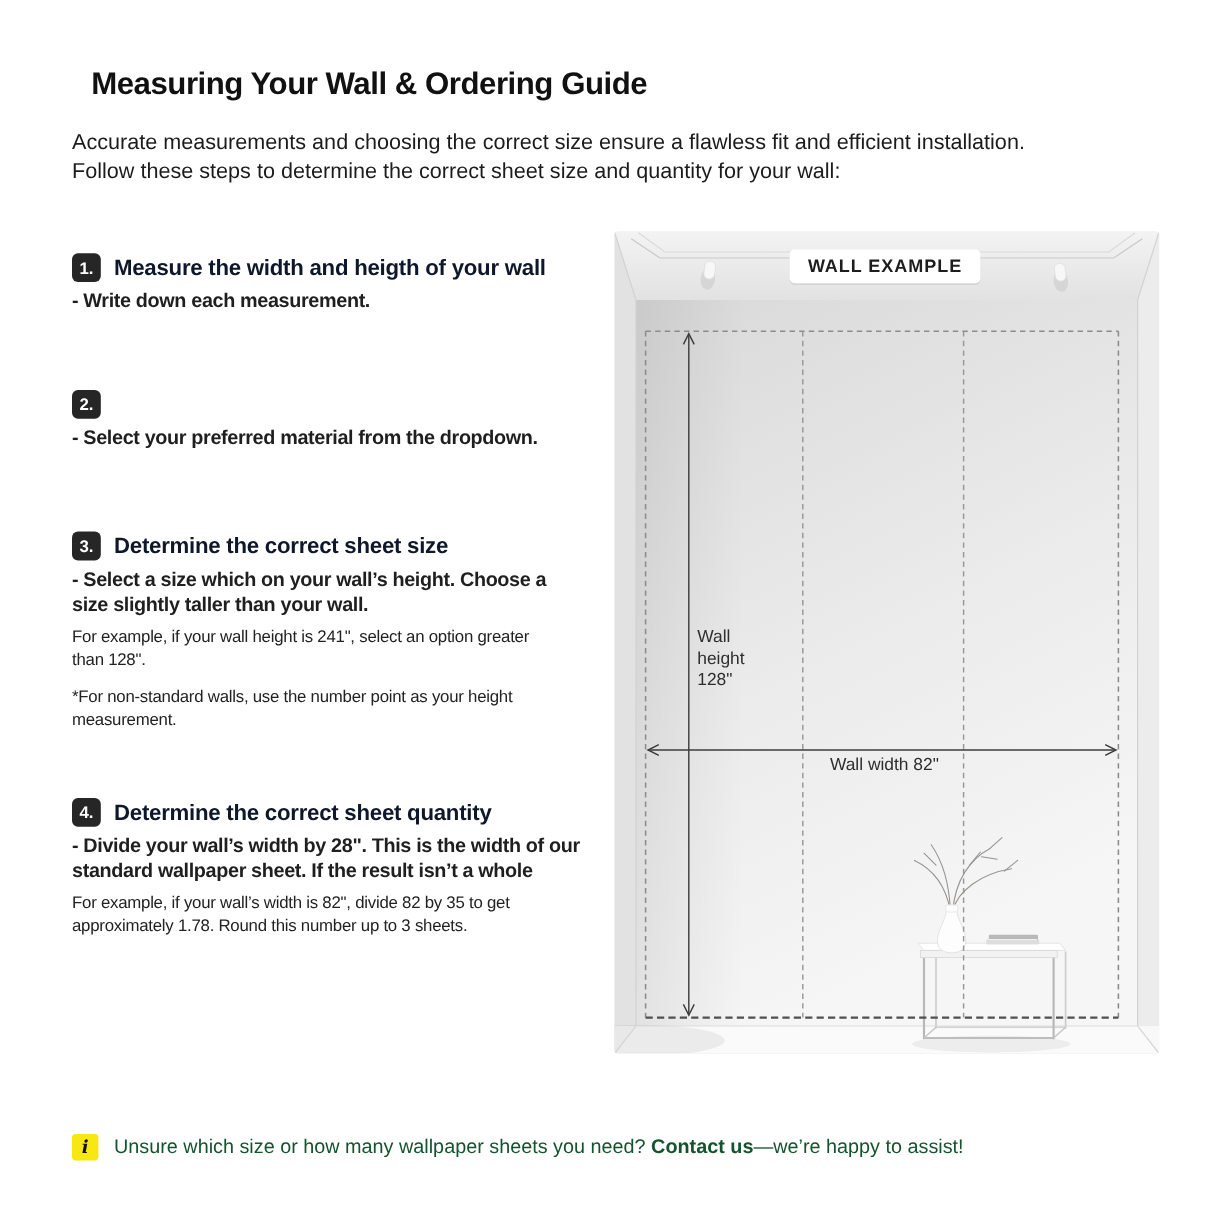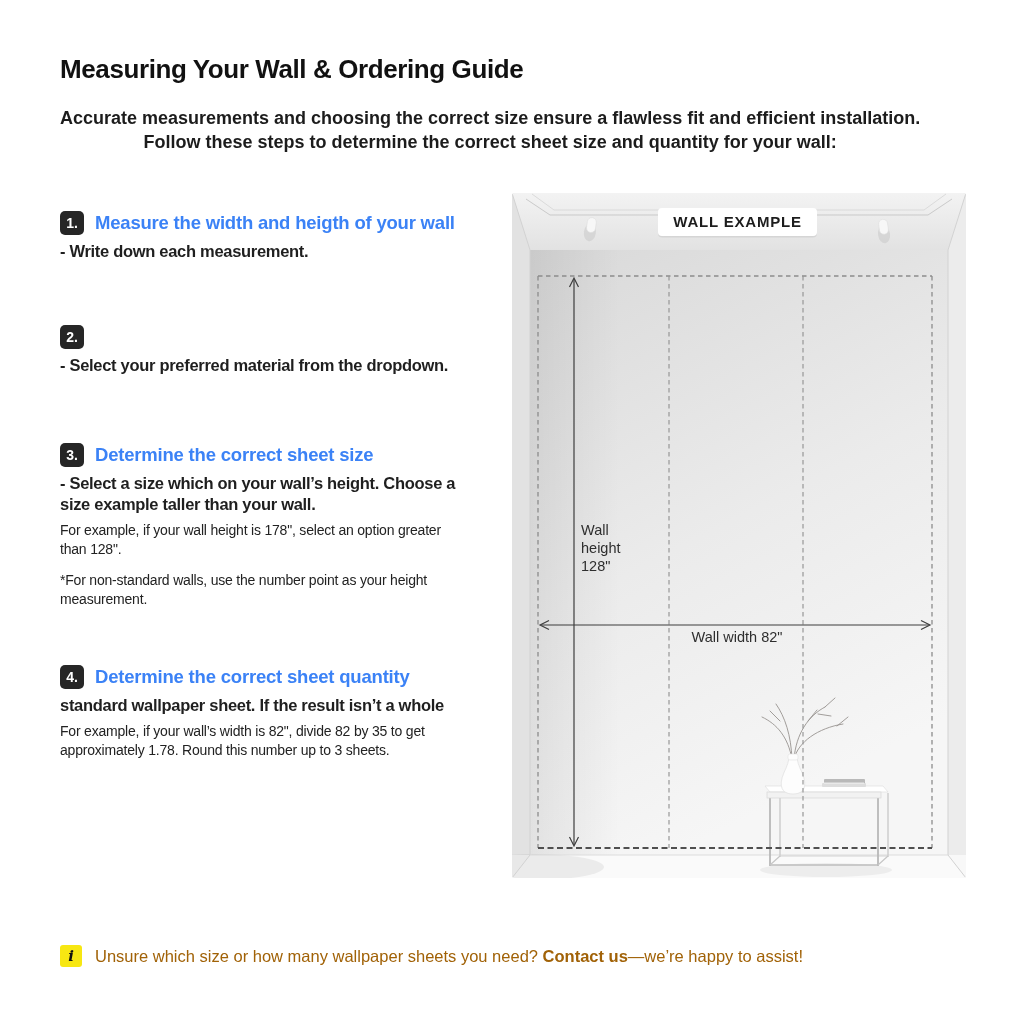--- a/index.html
+++ b/index.html
@@ -2,50 +2,50 @@
 <html><head>
 <meta charset="utf-8">
 <style>
   html,body{margin:0;padding:0;}
   body{
     width:1024px;height:1024px;position:relative;background:#ffffff;
     font-family:"Liberation Sans",sans-serif;color:#1a1a1a;overflow:hidden;
   }
   .abs{position:absolute;}
   .title{
-    left:60px;top:54px;font-size:26px;font-weight:700;letter-spacing:-0.4px;color:#111;
+    left:76px;top:54px;font-size:26px;font-weight:700;letter-spacing:-0.4px;color:#111;
     white-space:nowrap;
   }
-  .intro{left:60px;top:106px;font-size:18px;font-weight:700;line-height:24px;color:#1c1c1c;text-align:center;}
+  .intro{left:60px;top:106px;font-size:18px;font-weight:400;line-height:24px;color:#1c1c1c;}
   .intro div{white-space:nowrap;}
   .step{left:60px;width:460px;}
   #step-1{top:211px;} #step-2{top:325px;} #step-3{top:443px;} #step-4{top:665px;}
   .step-header{display:flex;align-items:center;gap:11px;}
   .step-badge{
     width:24px;height:24px;background:#262626;border-radius:5px;color:#fff;
     font-size:14px;font-weight:700;display:flex;align-items:center;justify-content:center;
     flex:0 0 auto;
   }
-  .step-heading{font-size:18.5px;font-weight:700;letter-spacing:-0.2px;color:#3b82f6;white-space:nowrap;}
+  .step-heading{font-size:18.5px;font-weight:700;letter-spacing:-0.2px;color:#0f172a;white-space:nowrap;}
   .step-desc{margin-top:6px;font-size:16.5px;letter-spacing:-0.3px;line-height:21px;color:#1f1f1f;}
   .step-desc div{white-space:nowrap;font-weight:bold;}
   .step-note{margin-top:6px;font-size:14px;letter-spacing:-0.2px;line-height:18.5px;color:#222;}
   .step-note + .step-note{margin-top:13px;}
   .step-note div{white-space:nowrap;}
   .photo{
     left:512px;top:193px;width:454px;height:685px;border-radius:3px;overflow:hidden;
     background:#ebebeb;
   }
   .footer{left:60px;top:945px;display:flex;align-items:center;gap:13px;}
   .info-icon{
     width:22px;height:22px;background:#f7e712;border-radius:3px;flex:0 0 auto;
     display:flex;align-items:center;justify-content:center;
     font-family:"DejaVu Serif",serif;font-style:italic;font-weight:700;font-size:15px;color:#111;
   }
-  .footer-text{font-size:16.5px;color:#a16207;white-space:nowrap;}
+  .footer-text{font-size:16.5px;color:#14532d;white-space:nowrap;}
   .footer-text b{font-weight:700;}
   svg text{font-family:"Liberation Sans",sans-serif;}
 </style>
 </head>
 <body>
 
 <div class="abs title">Measuring Your Wall &amp; Ordering Guide</div>
 
 <div class="abs intro">
   <div>Accurate measurements and choosing the correct size ensure a flawless fit and efficient installation.</div>
@@ -71,38 +71,39 @@
   </div>
 </div>
 
 <div class="abs step" id="step-3">
   <div class="step-header">
     <div class="step-badge">3.</div>
     <div class="step-heading">Determine the correct sheet size</div>
   </div>
   <div class="step-desc">
     <div>- Select a size which on your wall’s height. Choose a</div>
-    <div>size example taller than your wall.</div>
+    <div>size slightly taller than your wall.</div>
   </div>
   <div class="step-note">
-    <div>For example, if your wall height is 178", select an option greater</div>
+    <div>For example, if your wall height is 241", select an option greater</div>
     <div>than 128".</div>
   </div>
   <div class="step-note">
     <div>*For non-standard walls, use the number point as your height</div>
     <div>measurement.</div>
   </div>
 </div>
 
 <div class="abs step" id="step-4">
   <div class="step-header">
     <div class="step-badge">4.</div>
     <div class="step-heading">Determine the correct sheet quantity</div>
   </div>
   <div class="step-desc">
+    <div>- Divide your wall’s width by 28". This is the width of our</div>
     <div>standard wallpaper sheet. If the result isn’t a whole</div>
   </div>
   <div class="step-note">
     <div>For example, if your wall’s width is 82", divide 82 by 35 to get</div>
     <div>approximately 1.78. Round this number up to 3 sheets.</div>
   </div>
 </div>
 
 <div class="abs photo">
   <svg width="454" height="685" viewBox="0 0 454 685" xmlns="http://www.w3.org/2000/svg">

